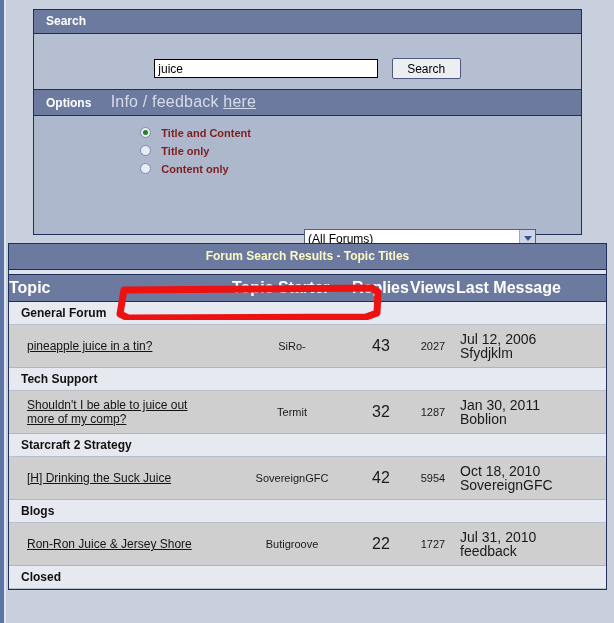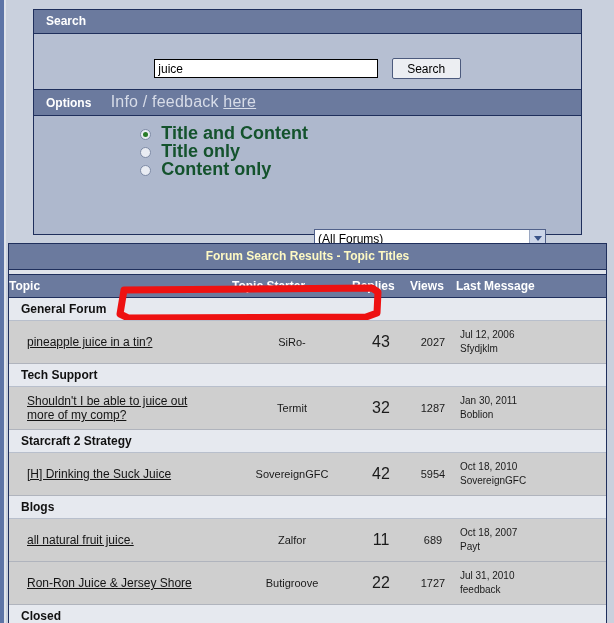--- a/index.html
+++ b/index.html
@@ -121,22 +121,22 @@
   .rb.on::after {
     content: "";
     position: absolute;
     left: 2px; top: 2px;
     width: 5px; height: 5px;
     border-radius: 50%;
     background: #2a7c28;
   }
   .rb-lbl {
     font-weight: bold;
-    font-size: 18px;
-    color: #14532d;
+    font-size: 11px;
+    color: #7f1d1d;
     text-align: center;
   }
   .sel {
     font-family: "Liberation Sans", sans-serif;
     font-size: 12px;
     height: 19px;
     box-sizing: border-box;
     border: 1px solid #51618a;
     background: #ffffff;
     color: #000;
@@ -156,21 +156,21 @@
     pointer-events: none;
   }
   .selwrap .arrow::after {
     content: "";
     position: absolute;
     left: 4px; top: 6px;
     border-left: 4px solid transparent;
     border-right: 4px solid transparent;
     border-top: 5px solid #3a5388;
   }
-  .forum-select { position: absolute; left: 280px; top: 113px; }
+  .forum-select { position: absolute; left: 270px; top: 113px; }
   .forum-select .sel { width: 232px; }
 
   .uname-wrap { position: absolute; left: 283px; top: 147px; }
   .uname-input {
     width: 153px; height: 19px;
     box-sizing: border-box;
     border: 1px solid #7e89a3;
     background: #fff;
     font-family: "Liberation Sans", sans-serif;
     font-size: 12px;
@@ -251,21 +251,21 @@
   }
   table.res {
     width: 100%;
     border-collapse: collapse;
     font-size: 12px;
   }
   table.res thead th {
     background: #6b7a9e;
     color: #ffffff;
     font-weight: bold;
-    font-size: 12px;
+    font-size: 16px;
     text-align: left;
     padding: 4px 0 4px 0;
     border-top: 1px solid #1f2f5c;
     border-bottom: 1px solid #1f2f5c;
     white-space: nowrap;
   }
   th.c-topic   { padding-left: 12px; }
   th.c-starter { width: 120px; }
   th.c-replies { width: 58px; text-align: center; }
   th.c-views   { width: 46px; text-align: center; }
@@ -293,21 +293,21 @@
   tr.data-row td.topic a {
     color: #141414;
     text-decoration: underline;
     font-size: 12px;
   }
   tr.data-row td.starter { text-align: center; font-size: 11px; }
   tr.data-row td.replies { text-align: center; font-size: 16px; }
   tr.data-row td.views   { text-align: center; font-size: 11px; }
   tr.data-row td.last    {
     padding-left: 4px;
-    font-size: 10px;
+    font-size: 14px;
     line-height: 14px;
     margin-left: 24px;
   }
   tr.data-row td.last .ln2 { display: block; }
 </style>
 </head>
 <body>
 
 <div class="page-edge"></div>
 <div class="page-edge-inner"></div>
@@ -424,27 +424,20 @@
           <td class="topic"><a href="#">[H] Drinking the Suck Juice</a></td>
           <td class="starter">SovereignGFC</td>
           <td class="replies">42</td>
           <td class="views">5954</td>
           <td class="last"><span>Oct 18, 2010</span><span class="ln2">SovereignGFC</span></td>
         </tr>
         <tr class="group-row">
           <td colspan="5">Blogs</td>
         </tr>
         <tr class="data-row">
-          <td class="topic"><a href="#">all natural fruit juice.</a></td>
-          <td class="starter">Zalfor</td>
-          <td class="replies">11</td>
-          <td class="views">689</td>
-          <td class="last"><span>Oct 18, 2007</span><span class="ln2">Payt</span></td>
-        </tr>
-        <tr class="data-row">
           <td class="topic"><a href="#">Ron-Ron Juice &amp; Jersey Shore</a></td>
           <td class="starter">Butigroove</td>
           <td class="replies">22</td>
           <td class="views">1727</td>
           <td class="last"><span>Jul 31, 2010</span><span class="ln2">feedback</span></td>
         </tr>
         <tr class="group-row">
           <td colspan="5">Closed</td>
         </tr>
       </tbody>

